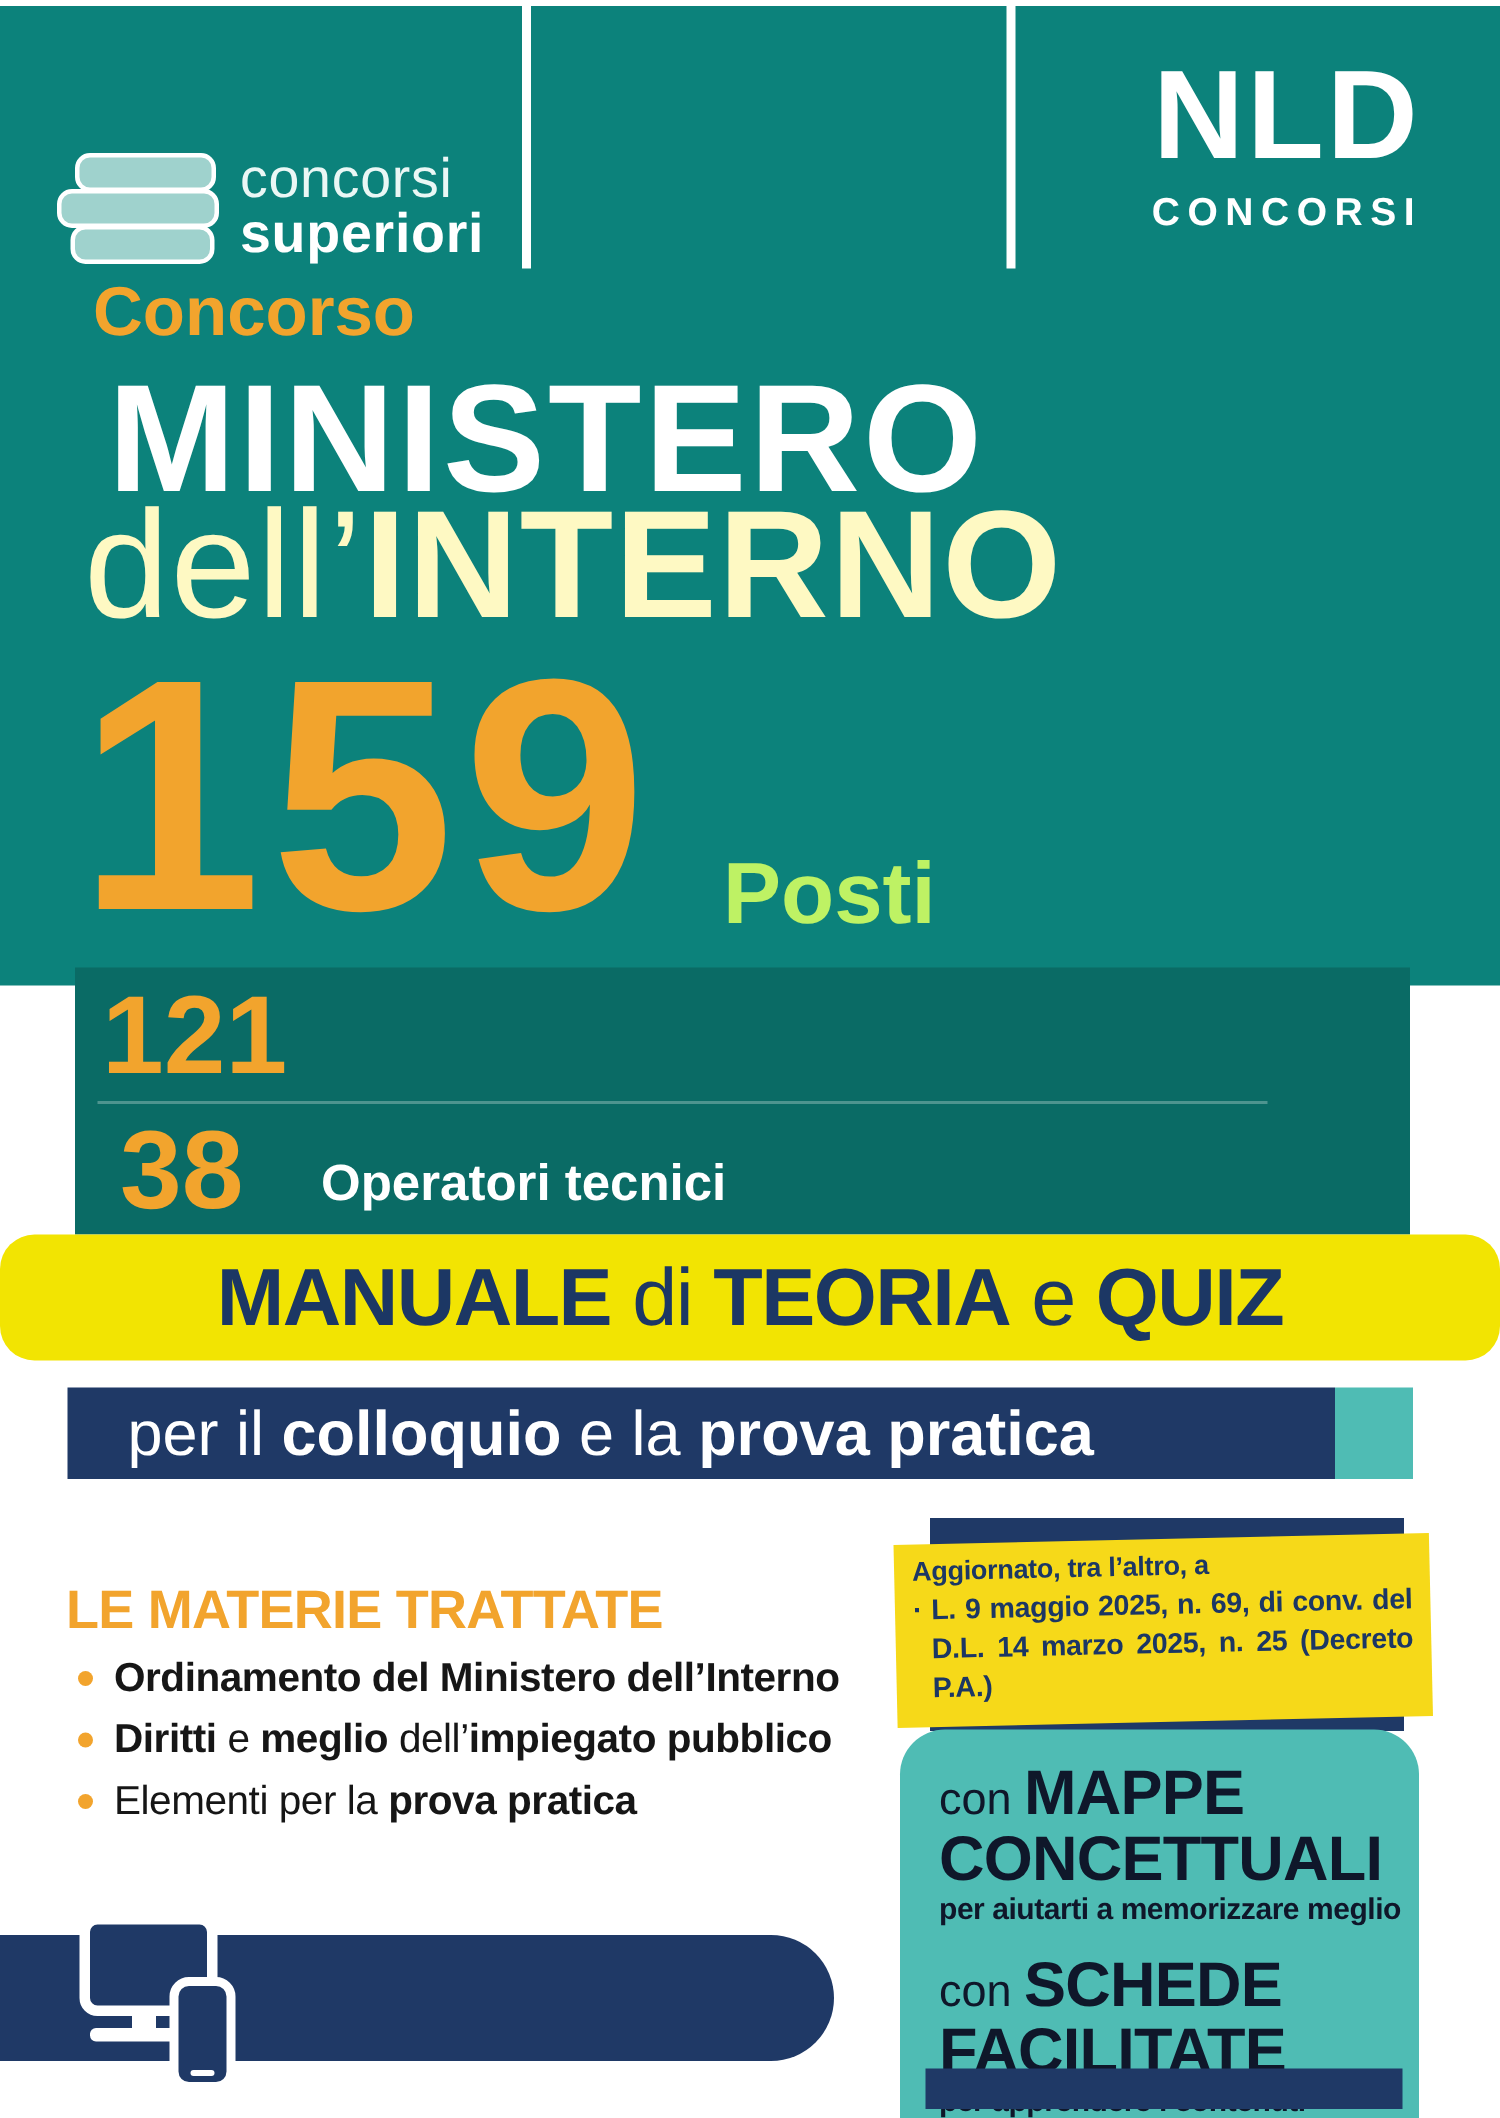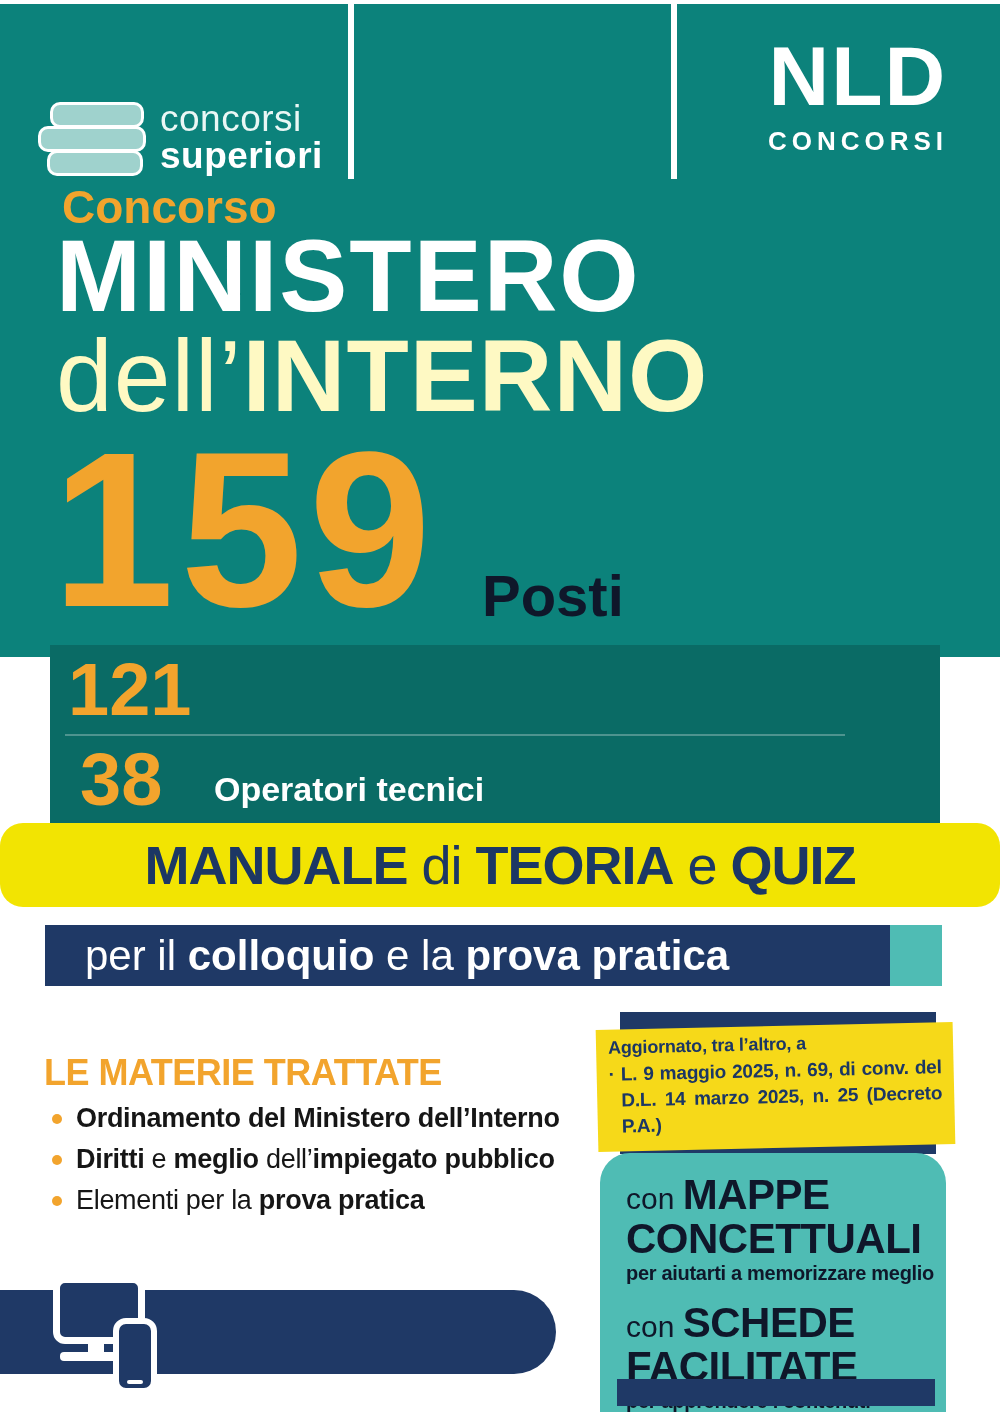--- a/index.html
+++ b/index.html
@@ -24,27 +24,27 @@
   .cs-2{font-size:37px;font-weight:700;letter-spacing:.5px;}
 
   
   .logo-nld{position:absolute;right:52px;top:30px;text-align:center;color:#fff;}
   .nld-name{font-size:84px;line-height:84px;font-weight:900;letter-spacing:2px;}
   .nld-sub{font-size:26px;font-weight:800;letter-spacing:5px;margin-top:8px;}
 
   
   .kicker{position:absolute;left:62px;top:176px;font-size:46px;font-weight:800;color:#F2A42D;}
   .title1{position:absolute;left:56px;top:222px;font-size:102px;line-height:100px;font-weight:900;
-          color:#fff;letter-spacing:2px;margin:0;}
+          color:#fff;letter-spacing:2px;margin:16px;}
   .title2{position:absolute;left:56px;top:322px;font-size:102px;line-height:100px;font-weight:900;
           color:#fef9c3;letter-spacing:1px;margin:0;}
   .title2 .light{font-weight:300;}
   .big-number{position:absolute;left:52px;top:424px;font-size:220px;line-height:205px;font-weight:900;
               color:#F2A42D;letter-spacing:6px;}
-  .posti{position:absolute;left:482px;top:558px;font-size:58px;font-weight:700;color:#0f172a;}
+  .posti{position:absolute;left:482px;top:558px;font-size:58px;font-weight:700;color:#bef264;}
 
   
   .positions-box{position:absolute;left:50px;top:641px;width:890px;height:178px;background:#0A6B65;}
   .pos-row{position:absolute;left:0;width:890px;height:88px;}
   .pos-row.r1{top:0;}
   .pos-row.r2{top:90px;margin-left:12px;}
   .pos-divider{position:absolute;left:15px;top:89px;width:780px;height:2px;background:rgba(255,255,255,0.28);}
   .pos-count{position:absolute;left:18px;bottom:6px;font-size:74px;line-height:74px;font-weight:900;color:#F2A42D;}
   .pos-label{position:absolute;bottom:14px;font-size:34px;font-weight:700;color:#fff;}
   .r1 .pos-label{left:172px;}

